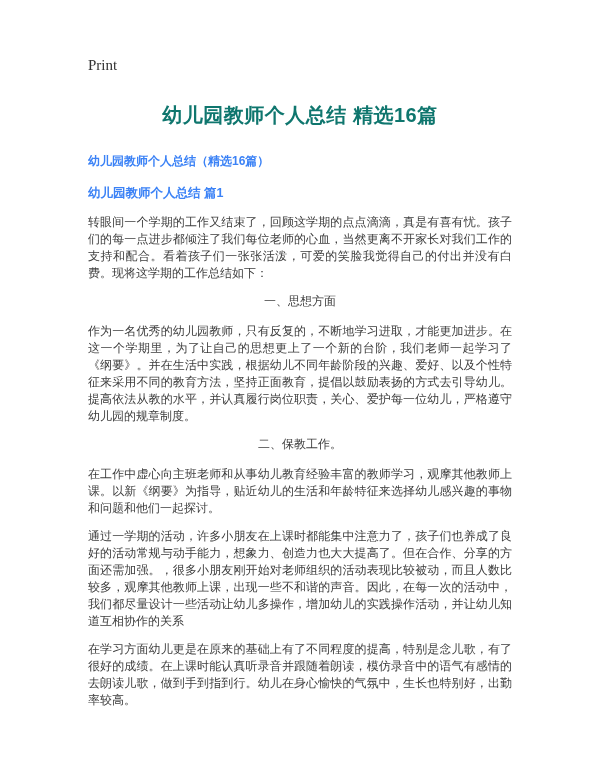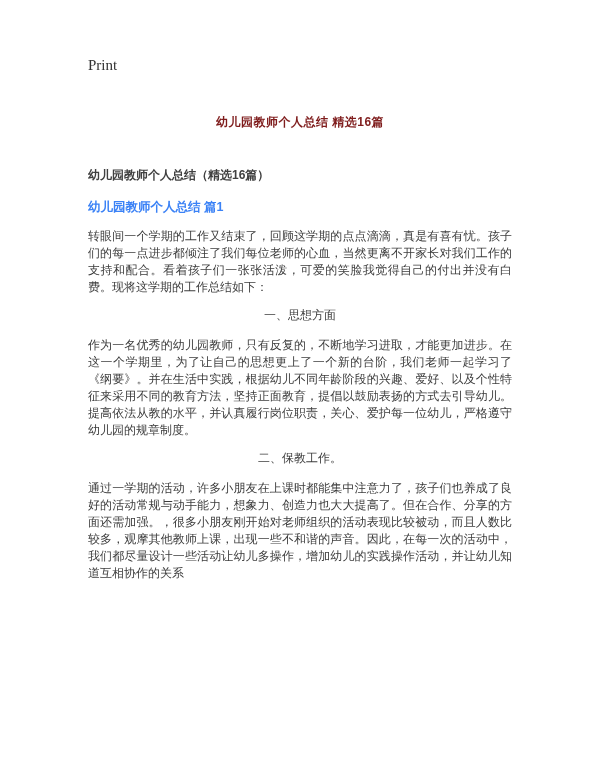--- a/index.html
+++ b/index.html
@@ -22,30 +22,30 @@
     font-family: "Liberation Serif", "DejaVu Serif", serif;
     font-size: 15px;
     color: #333333;
     margin: 0 0 24px 0;
     cursor: pointer;
     display: inline-block;
   }
   .title-row { text-align: center; margin: 0 0 20px 0; }
   .doc-title {
     display: inline-block;
-    font-size: 12px;
+    font-size: 20px;
     font-weight: bold;
-    color: #7f1d1d;
-    margin: 16px;
+    color: #0f766e;
+    margin: 4px;
     letter-spacing: 0.5px;
   }
   .doc-subtitle {
     font-size: 12px;
     font-weight: bold;
-    color: #404040;
+    color: #3b82f6;
     margin: 0 0 15px 0;
   }
   .section-heading {
     font-size: 12.5px;
     font-weight: bold;
     color: #3b82f6;
     margin: 0 0 12px 0;
   }
   .para {
     font-size: 12px;
@@ -76,18 +76,20 @@
   <div class="section-heading">幼儿园教师个人总结 篇1</div>
 
   <p class="para">转眼间一个学期的工作又结束了，回顾这学期的点点滴滴，真是有喜有忧。孩子们的每一点进步都倾注了我们每位老师的心血，当然更离不开家长对我们工作的支持和配合。看着孩子们一张张活泼，可爱的笑脸我觉得自己的付出并没有白费。现将这学期的工作总结如下：</p>
 
   <p class="para sub-label">一、思想方面</p>
 
   <p class="para">作为一名优秀的幼儿园教师，只有反复的，不断地学习进取，才能更加进步。在这一个学期里，为了让自己的思想更上了一个新的台阶，我们老师一起学习了《纲要》。并在生活中实践，根据幼儿不同年龄阶段的兴趣、爱好、以及个性特征来采用不同的教育方法，坚持正面教育，提倡以鼓励表扬的方式去引导幼儿。提高依法从教的水平，并认真履行岗位职责，关心、爱护每一位幼儿，严格遵守幼儿园的规章制度。</p>
 
   <p class="para sub-label">二、保教工作。</p>
 
+  <p class="para">在工作中虚心向主班老师和从事幼儿教育经验丰富的教师学习，观摩其他教师上课。以新《纲要》为指导，贴近幼儿的生活和年龄特征来选择幼儿感兴趣的事物和问题和他们一起探讨。</p>
 
   <p class="para">通过一学期的活动，许多小朋友在上课时都能集中注意力了，孩子们也养成了良好的活动常规与动手能力，想象力、创造力也大大提高了。但在合作、分享的方面还需加强。，很多小朋友刚开始对老师组织的活动表现比较被动，而且人数比较多，观摩其他教师上课，出现一些不和谐的声音。因此，在每一次的活动中，我们都尽量设计一些活动让幼儿多操作，增加幼儿的实践操作活动，并让幼儿知道互相协作的关系</p>
 
 
+  <p class="para">在学习方面幼儿更是在原来的基础上有了不同程度的提高，特别是念儿歌，有了很好的成绩。在上课时能认真听录音并跟随着朗读，模仿录音中的语气有感情的去朗读儿歌，做到手到指到行。幼儿在身心愉快的气氛中，生长也特别好，出勤率较高。</p>
 
 </div>
 
 </body></html>

